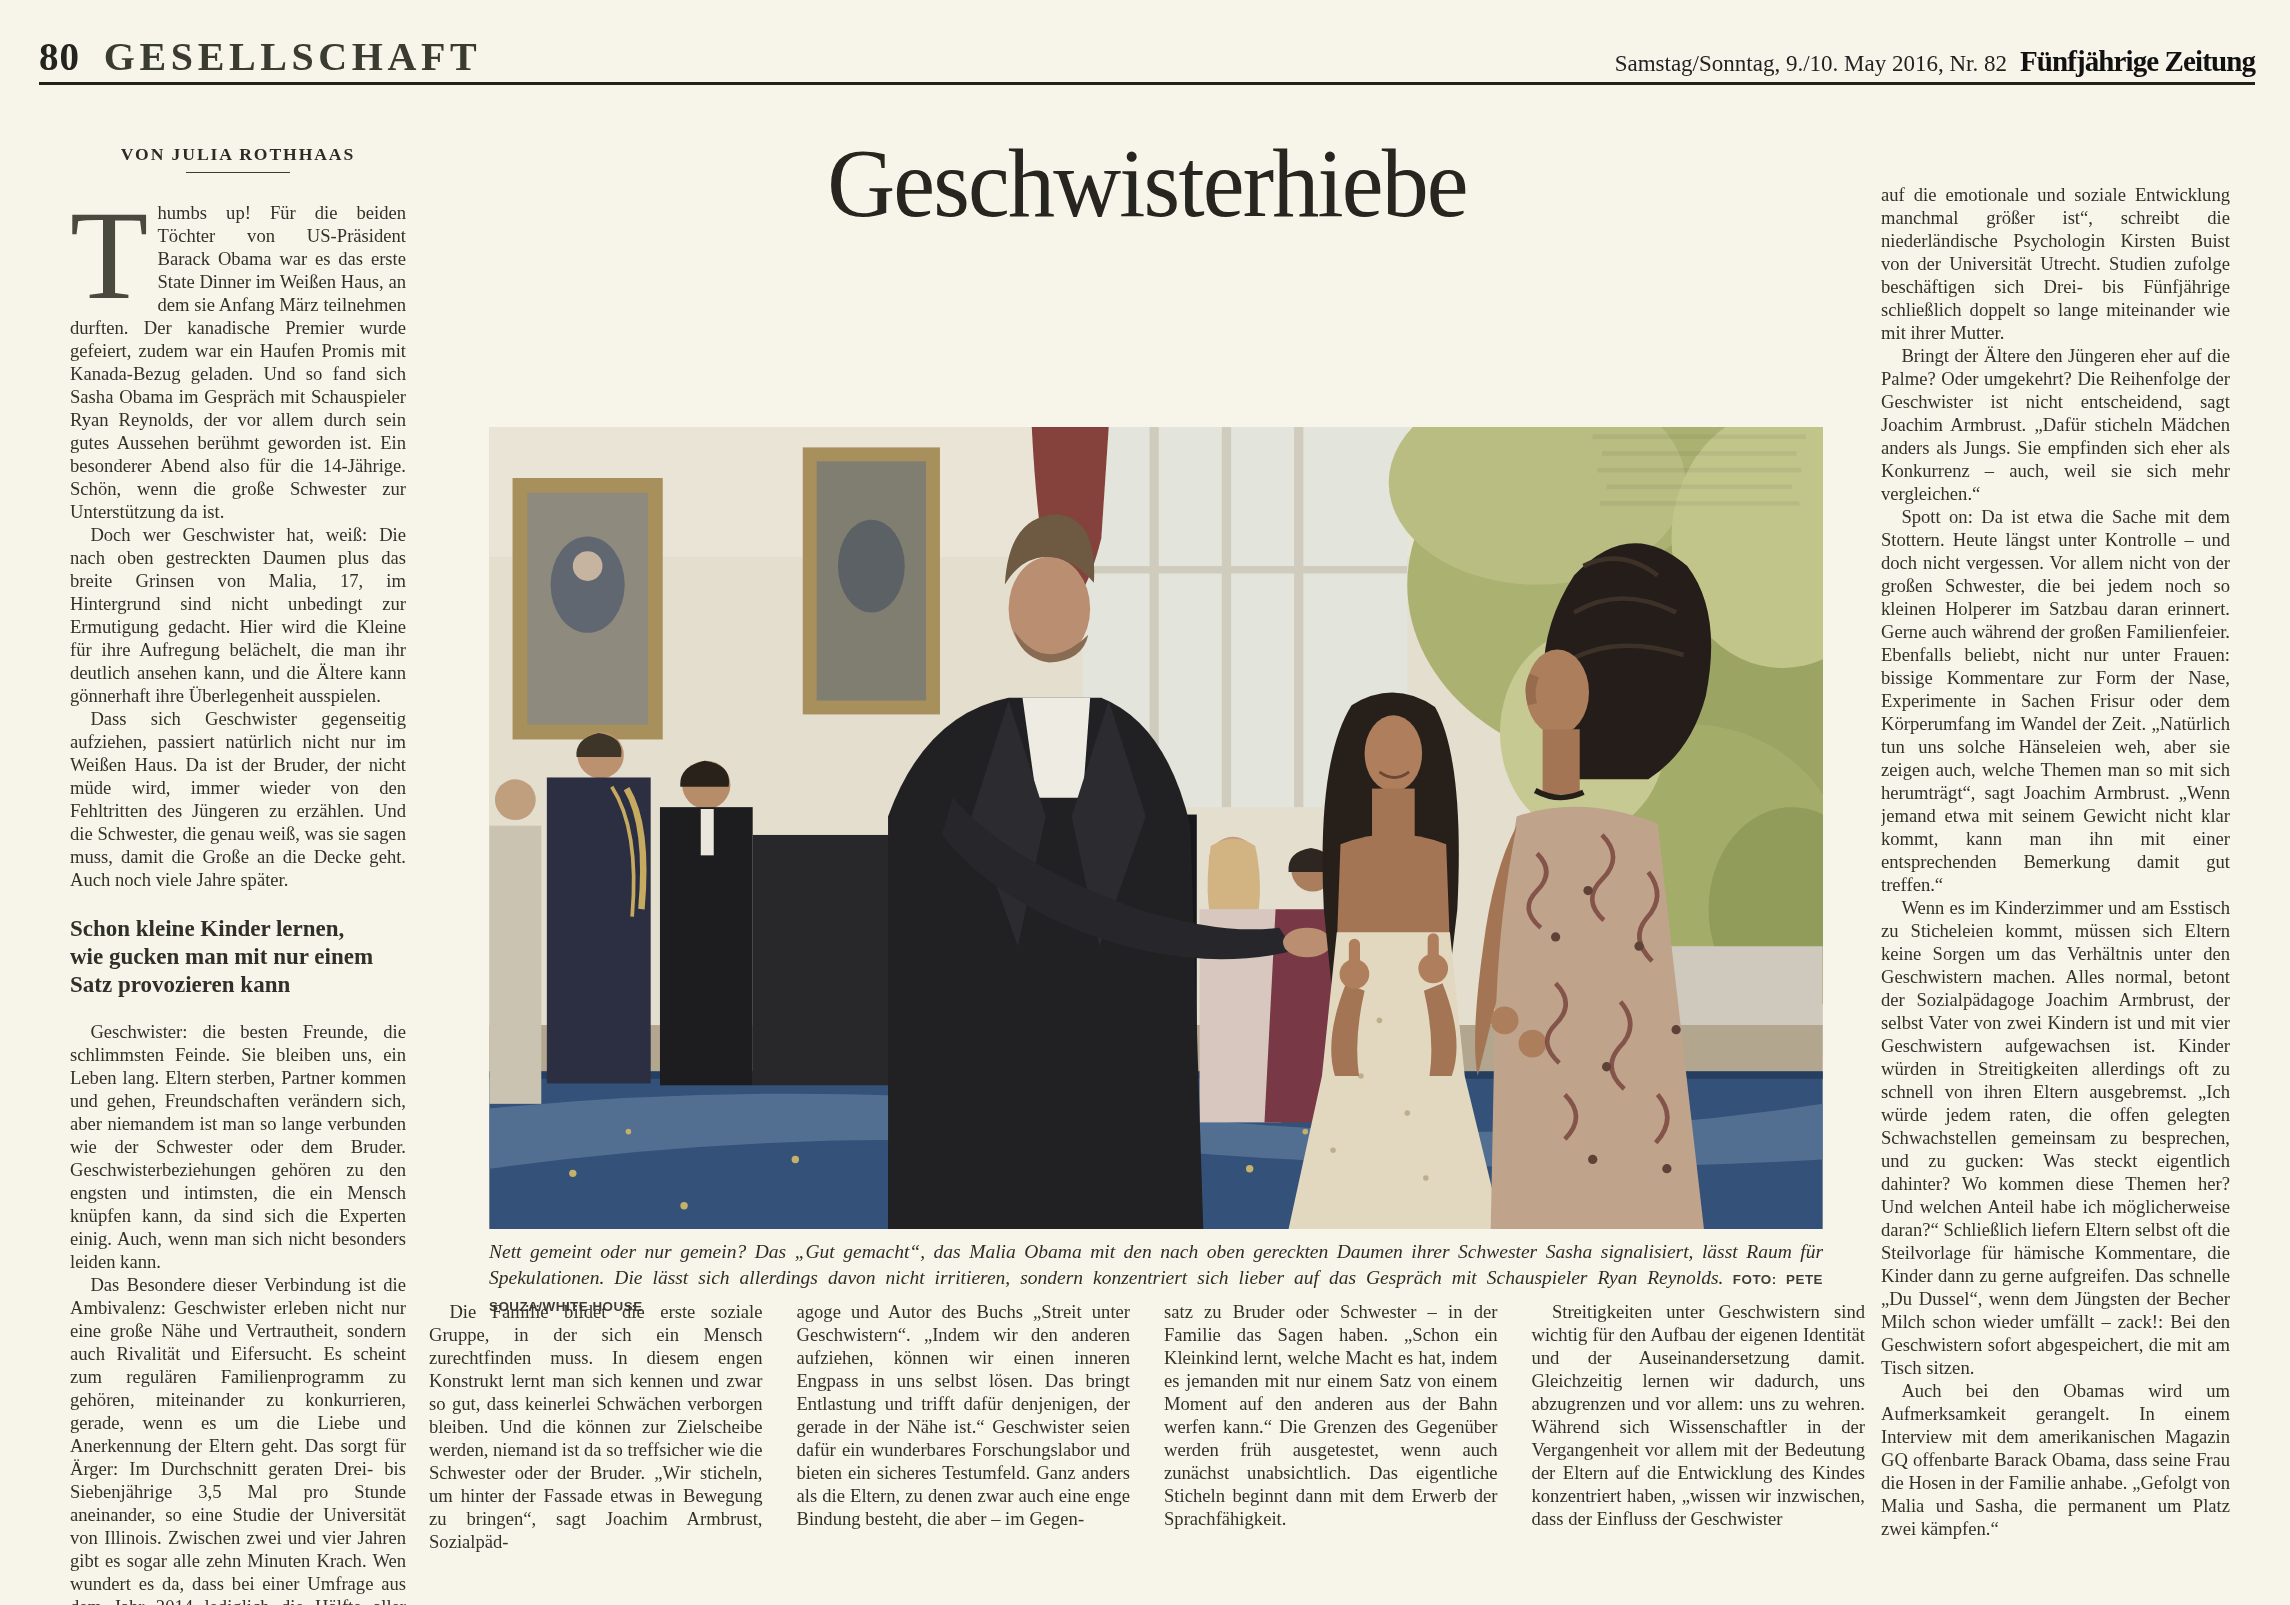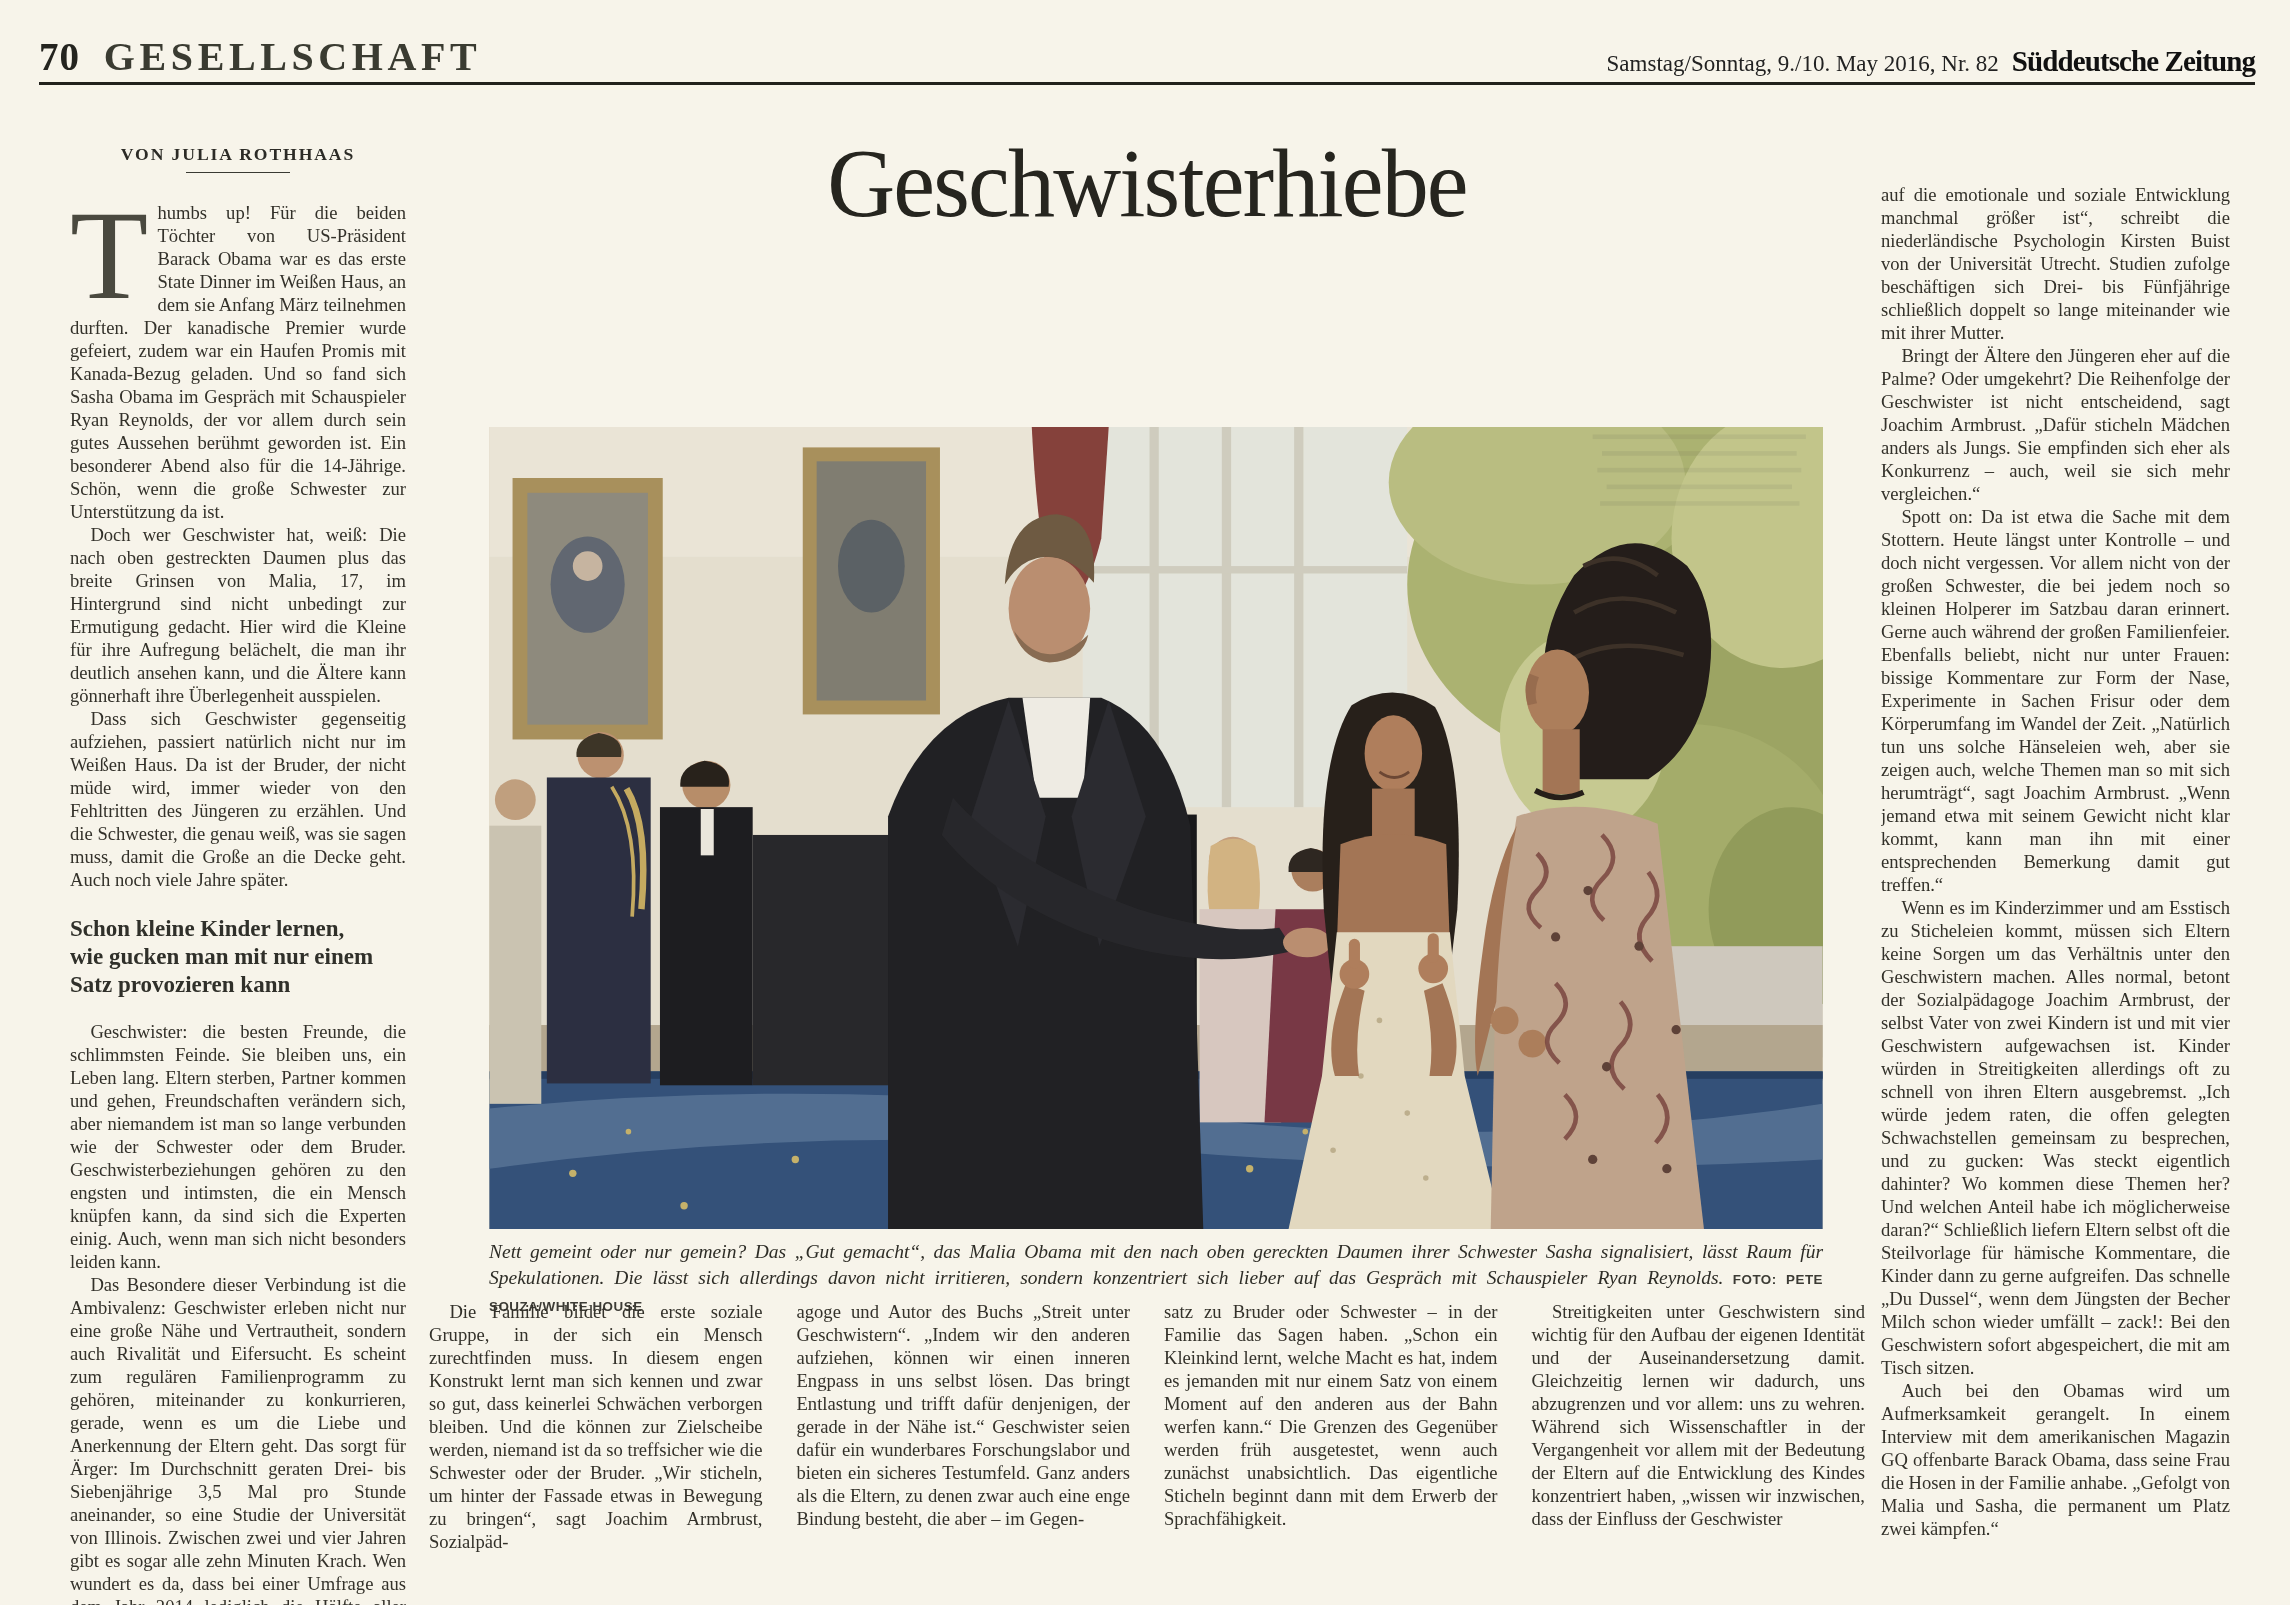--- a/index.html
+++ b/index.html
@@ -58,26 +58,26 @@
 
   
   .col-right{position:absolute;left:1881px;top:109px;width:349px;height:1496px;overflow:hidden;}
   .col-right .spacer{height:74px;}
 </style>
 </head>
 <body>
 
 <div class="masthead">
   <div class="mh-left">
-    <span class="mh-pagenum">70</span>
+    <span class="mh-pagenum">80</span>
     <span class="mh-section">GESELLSCHAFT</span>
   </div>
   <div class="mh-right">
     <span class="mh-date">Samstag/Sonntag, 9./10. May 2016, Nr. 82</span>
-    <span class="mh-paper">Süddeutsche Zeitung</span>
+    <span class="mh-paper">Fünfjährige Zeitung</span>
   </div>
 </div>
 <div class="mh-rule"></div>
 
 <div class="col-left bodytext">
   <div class="byline">VON JULIA ROTHHAAS</div>
   <div class="byline-rule"></div>
   <p><span class="dropcap">T</span><span>humbs up! Für die beiden Töchter von US-Präsident Barack Obama war es das erste State Dinner im Weißen Haus, an dem sie Anfang März teilnehmen durften. Der kanadische Premier wurde gefeiert, zudem war ein Haufen Promis mit Kanada-Bezug geladen. Und so fand sich Sasha Obama im Gespräch mit Schauspieler Ryan Reynolds, der vor allem durch sein gutes Aussehen berühmt geworden ist. Ein besonderer Abend also für die 14-Jährige. Schön, wenn die große Schwester zur Unterstützung da ist.</span></p>
   <p class="ind">Doch wer Geschwister hat, weiß: Die nach oben gestreckten Daumen plus das breite Grinsen von Malia, 17, im Hintergrund sind nicht unbedingt zur Ermutigung gedacht. Hier wird die Kleine für ihre Aufregung belächelt, die man ihr deutlich ansehen kann, und die Ältere kann gönnerhaft ihre Überlegenheit ausspielen.</p>
   <p class="ind">Dass sich Geschwister gegenseitig aufziehen, passiert natürlich nicht nur im Weißen Haus. Da ist der Bruder, der nicht müde wird, immer wieder von den Fehltritten des Jüngeren zu erzählen. Und die Schwester, die genau weiß, was sie sagen muss, damit die Große an die Decke geht. Auch noch viele Jahre später.</p>

